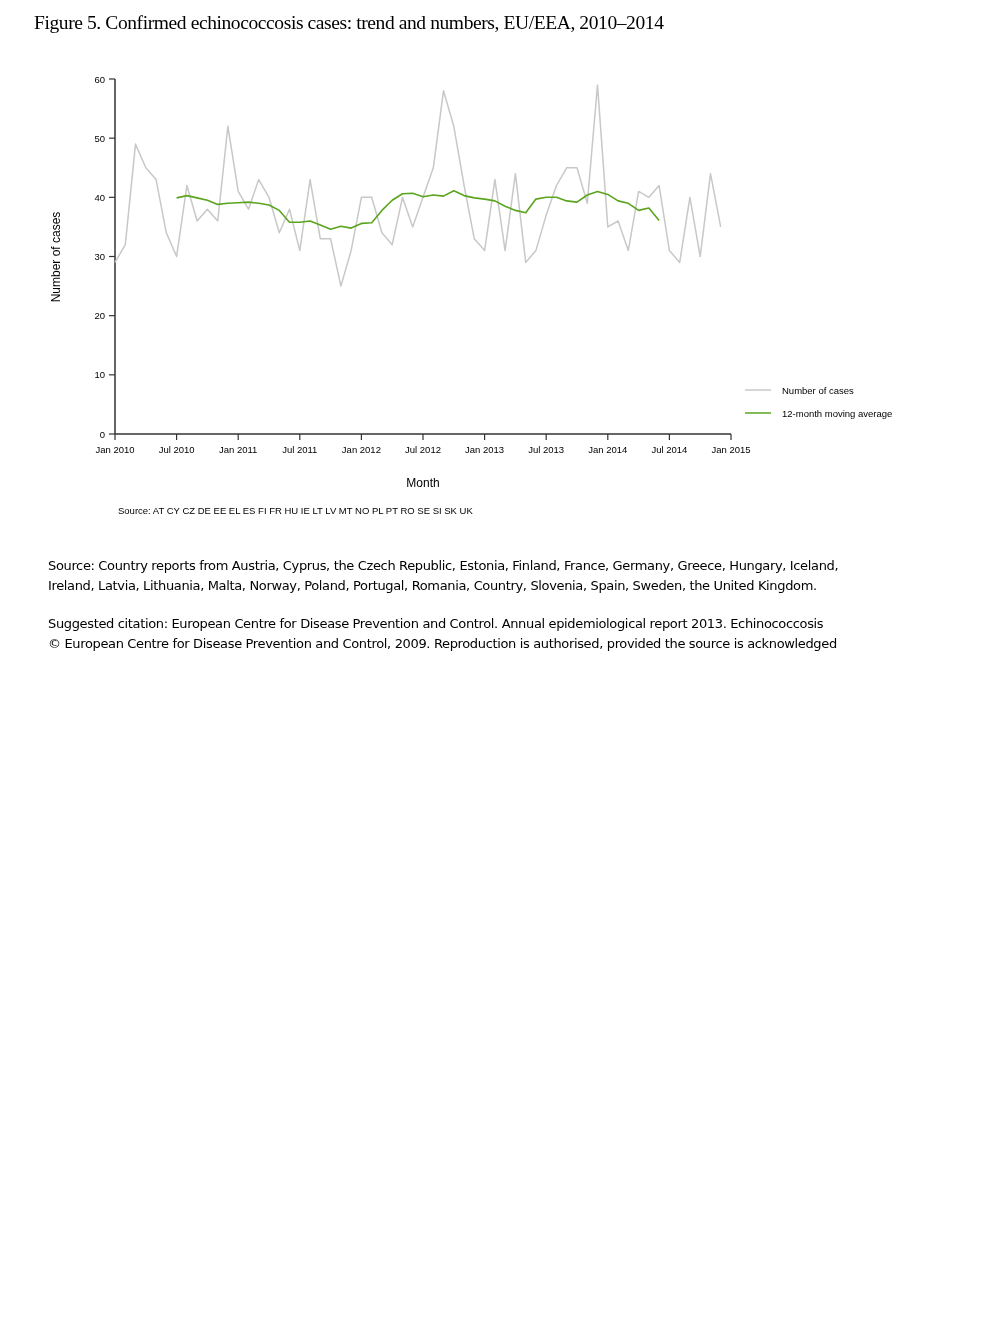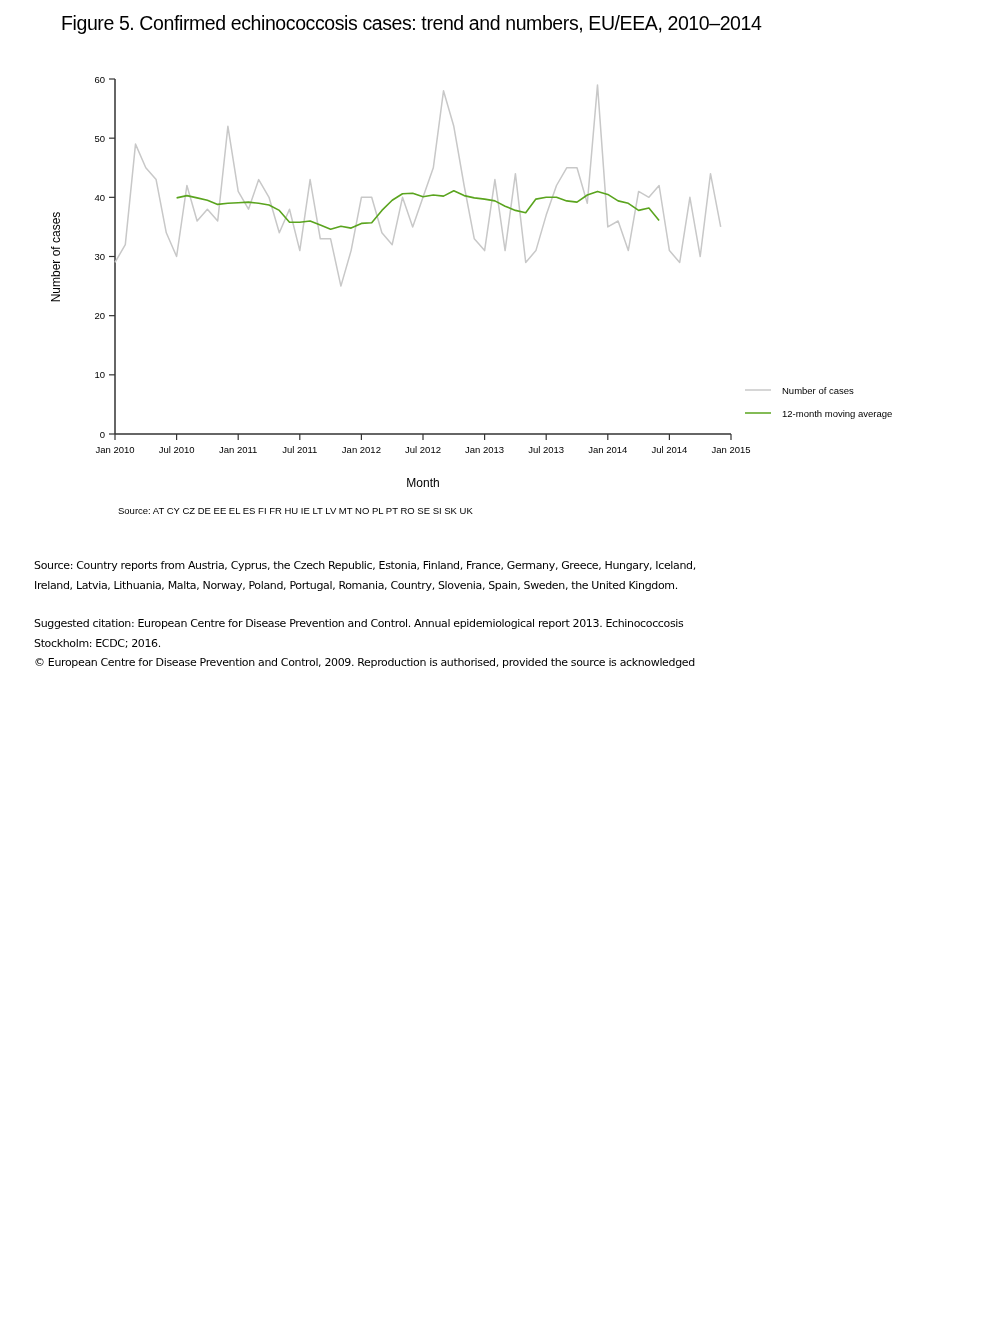--- a/index.html
+++ b/index.html
@@ -1,20 +1,20 @@
 <!DOCTYPE html>
 <html><head>
 <meta charset="utf-8">
 <style>
   html, body { margin: 0; padding: 0; background: #ffffff; }
   body { width: 1008px; height: 1344px; position: relative; overflow: hidden; font-family: "DejaVu Sans", sans-serif; color: #000; }
-  .fig-title { position: absolute; left: 34px; top: 12px; font-size: 19.5px; font-family: Liberation Sans, sans-serif; letter-spacing: -0.4px; white-space: nowrap; margin-left: 27px; }
+  .fig-title { position: absolute; left: 34px; top: 12px; font-size: 19.5px; font-family: Liberation Serif, serif; letter-spacing: -0.4px; white-space: nowrap; }
   svg.chart { position: absolute; left: 0; top: 60px; }
   svg text { font-family: "Liberation Sans", sans-serif; fill: #000; }
-  .notes { position: absolute; left: 34px; top: 556px; width: 930px; font-size: 11px; line-height: 19.5px; font-family: "DejaVu Sans", sans-serif; letter-spacing: -0.35px; }
+  .notes { position: absolute; left: 48px; top: 556px; width: 930px; font-size: 13px; line-height: 19.5px; font-family: "DejaVu Sans", sans-serif; letter-spacing: -0.35px; }
   .notes p { margin: 0; white-space: nowrap; }
   .gap { height: 19px; }
 </style>
 </head>
 <body>
 
 <div class="fig-title">Figure 5. Confirmed echinococcosis cases: trend and numbers, EU/EEA, 2010–2014</div>
 
 <svg class="chart" width="1008" height="480" viewBox="0 60 1008 480" xmlns="http://www.w3.org/2000/svg">
   <g>
@@ -184,15 +184,14 @@
     <text x="782" y="417" font-size="9.5">12-month moving average</text>
   </g>
   <text x="118" y="514" font-size="9.5">Source: AT CY CZ DE EE EL ES FI FR HU IE LT LV MT NO PL PT RO SE SI SK UK</text>
 </svg>
 
 <div class="notes">
   <p>Source: Country reports from Austria, Cyprus, the Czech Republic, Estonia, Finland, France, Germany, Greece, Hungary, Iceland,</p>
   <p>Ireland, Latvia, Lithuania, Malta, Norway, Poland, Portugal, Romania, Country, Slovenia, Spain, Sweden, the United Kingdom.</p>
   <div class="gap"></div>
   <p>Suggested citation: European Centre for Disease Prevention and Control. Annual epidemiological report 2013. Echinococcosis</p>
-  <p>Stockholm: ECDC; 2016.</p>
   <p>© European Centre for Disease Prevention and Control, 2009. Reproduction is authorised, provided the source is acknowledged</p>
 </div>
 
 </body></html>

